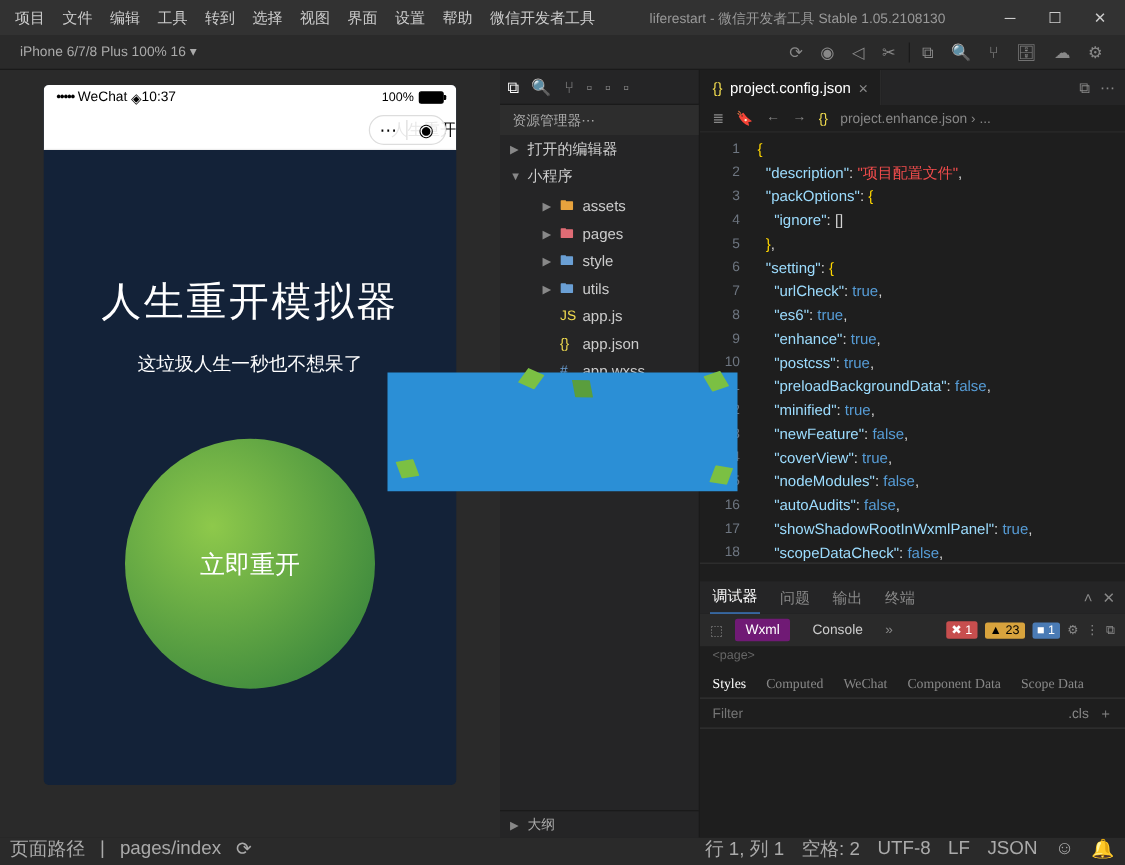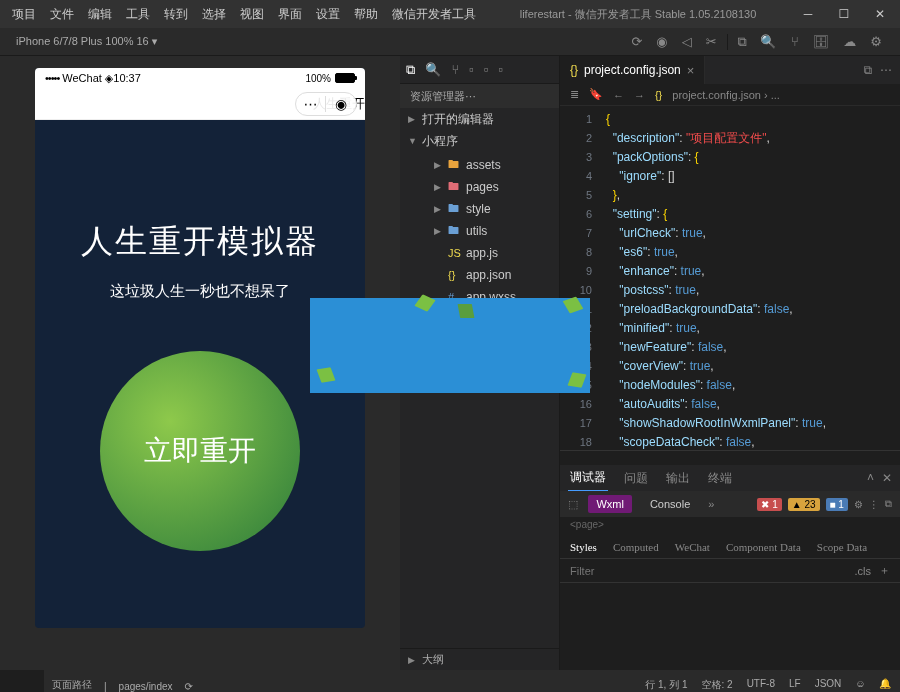--- a/index.html
+++ b/index.html
@@ -34,21 +34,21 @@
 .battery { width: 20px; height: 10px; border: 1px solid #000; border-radius: 2px; position: relative; background: #000; }
 .battery::after { content: ''; position: absolute; right: -3px; top: 2px; width: 2px; height: 4px; background: #000; border-radius: 0 1px 1px 0; }
 .nav-bar { height: 32px; background: #fff; display: flex; align-items: center; justify-content: flex-end; position: relative; border-bottom: 1px solid #eee; }
 .nav-title { color: #000; font-size: 13px; }
 .nav-capsule { position: absolute; right: 8px; display: flex; border: 1px solid #ddd; border-radius: 14px; height: 24px; align-items: center; background: rgba(255,255,255,0.9); }
 .cap-part { width: 30px; display: flex; align-items: center; justify-content: center; color: #000; font-size: 14px; }
 .cap-part:first-child { border-right: 1px solid #ddd; }
 .app-content { position: relative; height: calc(100% - 52px); display: flex; flex-direction: column; align-items: center; padding-top: 100px; }
 .app-title { color: #fff; font-size: 32px; font-weight: 300; letter-spacing: 2px; }
 .app-sub { color: #fff; font-size: 15px; margin-top: 18px; }
-.restart-btn { margin-top: 50px; width: 200px; height: 200px; border-radius: 50%; background: radial-gradient(circle at 35% 35%, #8ec94b, #2a7a3a); display: flex; align-items: center; justify-content: center; color: #fff; font-size: 28px; cursor: pointer; }
+.restart-btn { margin-top: 50px; width: 200px; height: 200px; border-radius: 50%; background: radial-gradient(circle at 35% 35%, #8ec94b, #2a7a3a); display: flex; align-items: center; justify-content: center; color: #fff; font-size: 20px; cursor: pointer; }
 
 
 .overlay-art { position: absolute; left: 310px; top: 298px; width: 280px; height: 95px; background: #2b8fd6; z-index: 10; }
 .leaf { position: absolute; width: 22px; height: 18px; background: #7bc043; clip-path: polygon(50% 0, 100% 50%, 50% 100%, 0 50%); }
 
 
 .explorer { width: 160px; background: #252526; display: flex; flex-direction: column; border-right: 1px solid #1a1a1a; }
 .exp-tabs { height: 28px; display: flex; align-items: center; padding: 0 6px; gap: 10px; border-bottom: 1px solid #1a1a1a; }
 .exp-tab-icon { color: #888; font-size: 13px; cursor: pointer; }
 .exp-tab-icon.active { color: #fff; }
@@ -101,21 +101,21 @@
 .bg-yel { background: #d8a33d; color: #000; }
 .bg-blue { background: #4a7bb5; color: #fff; }
 .style-tabs { height: 24px; display: flex; align-items: center; gap: 16px; padding: 0 10px; border-bottom: 1px solid #333; font-size: 11px; }
 .style-tab { color: #888; cursor: pointer; font-family: Liberation Serif, serif; }
 .style-tab.active { color: #fff; }
 .filter-row { height: 24px; display: flex; align-items: center; padding: 0 10px; gap: 8px; border-bottom: 1px solid #333; font-size: 11px; color: #888; }
 .filter-input { flex: 1; background: transparent; border: none; color: #ccc; font-size: 11px; outline: none; }
 .cls-btn { color: #888; }
 
 
-.statusbar { height: 22px; background: #2a2a2a; display: flex; align-items: flex-end; padding: 0 8px; font-size: 10px; color: #aaa; gap: 12px; margin-left: 44px; }
+.statusbar { height: 22px; background: #2a2a2a; display: flex; align-items: flex-start; padding: 0 8px; font-size: 15px; color: #aaa; gap: 12px; }
 .sb-right { margin-left: auto; display: flex; gap: 14px; }
 </style>
 </head>
 <body>
 
 <div class="titlebar">
   <div class="menu-items" id="menu-items">
       <span class="menu-item">项目</span>
       <span class="menu-item">文件</span>
       <span class="menu-item">编辑</span>
@@ -286,21 +286,21 @@
       </div>
     </div>
     <div class="editor-crumb">
       <div class="crumb-icons">
         <span>≣</span>
         <span>🔖</span>
         <span>←</span>
         <span>→</span>
       </div>
       <span class="file-json">{}</span>
-      <span>project.config.json › ...</span>
+      <span>project.enhance.json › ...</span>
     </div>
     <div class="editor-body">
       <div class="gutter" id="gutter">
           <div>1</div>
           <div>2</div>
           <div>3</div>
           <div>4</div>
           <div>5</div>
           <div>6</div>
           <div>7</div>

